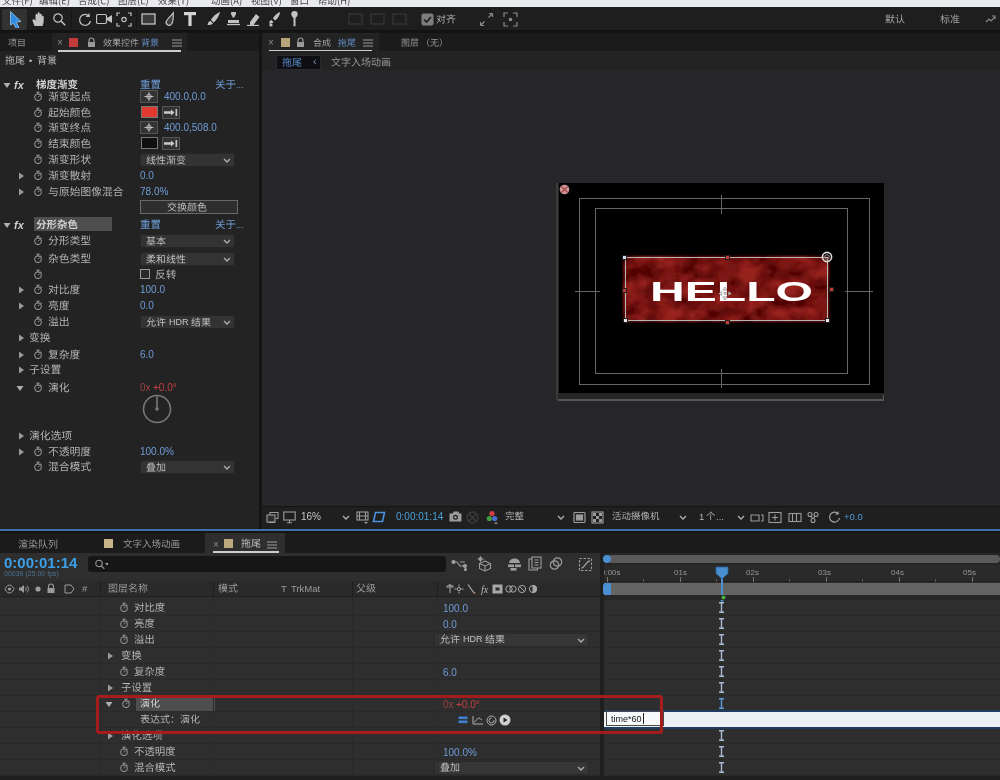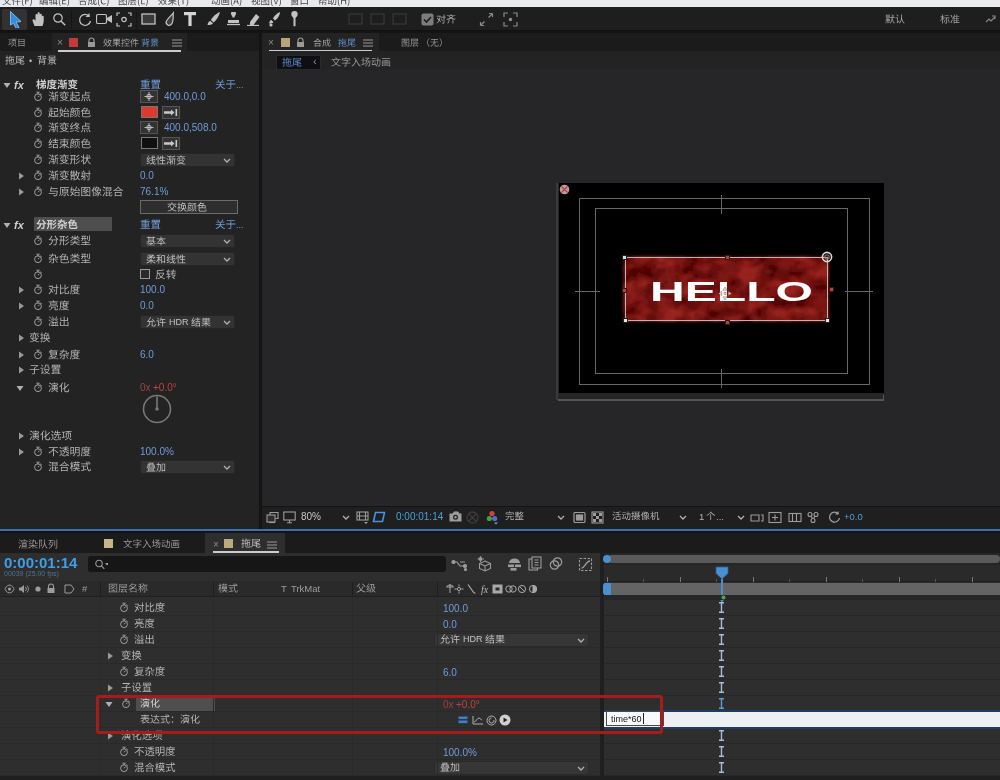--- a/index.html
+++ b/index.html
@@ -404,21 +404,21 @@
         <g fill="#b8b8b8" transform="translate(0,880)">
           <path transform="translate(0,0) scale(1,-1)" d="M57 238V166H681V238ZM261 818C236 680 195 491 164 380L227 379H243H807C784 150 758 45 721 15C708 4 694 3 669 3C640 3 562 4 484 11C499 -10 510 -41 512 -64C583 -68 655 -70 691 -68C734 -65 760 -59 786 -33C832 11 859 127 888 413C890 424 891 450 891 450H261C273 504 287 567 300 630H876V702H315L336 810Z"></path>
           <path transform="translate(1000,0) scale(1,-1)" d="M369 402H788V308H369ZM369 552H788V459H369ZM699 165C759 100 838 11 876 -42L940 -4C899 48 818 135 758 197ZM371 199C326 132 260 56 200 4C219 -6 250 -26 264 -37C320 17 390 102 442 175ZM131 785V501C131 347 123 132 35 -21C53 -28 85 -48 99 -60C192 101 205 338 205 501V715H943V785ZM530 704C522 678 507 642 492 611H295V248H541V4C541 -8 537 -13 521 -13C506 -14 455 -14 396 -12C405 -32 416 -59 419 -79C496 -79 545 -79 576 -68C605 -57 614 -36 614 3V248H864V611H573C588 636 603 664 617 691Z"></path>
           <path transform="translate(2000,0) scale(1,-1)" d="M462 327V-80H531V-36H833V-78H905V327ZM531 31V259H833V31ZM429 407C458 419 501 423 873 452C886 426 897 402 905 381L969 414C938 491 868 608 800 695L740 666C774 622 808 569 838 517L519 497C585 587 651 703 705 819L627 841C577 714 495 580 468 544C443 508 423 484 404 480C413 460 425 423 429 407ZM202 565H316C304 437 281 329 247 241C213 268 178 295 144 319C163 390 184 477 202 565ZM65 292C115 258 168 216 217 174C171 84 112 20 40 -19C56 -33 76 -60 86 -78C162 -31 223 34 271 124C309 87 342 52 364 21L410 82C385 115 347 154 303 193C349 305 377 448 389 630L345 637L333 635H216C229 703 240 770 248 831L178 836C171 774 161 705 148 635H43V565H134C113 462 88 363 65 292Z"></path>
           <path transform="translate(3000,0) scale(1,-1)" d="M375 279C455 262 557 227 613 199L644 250C588 276 487 309 407 325ZM275 152C413 135 586 95 682 61L715 117C618 149 445 188 310 203ZM84 796V-80H156V-38H842V-80H917V796ZM156 29V728H842V29ZM414 708C364 626 278 548 192 497C208 487 234 464 245 452C275 472 306 496 337 523C367 491 404 461 444 434C359 394 263 364 174 346C187 332 203 303 210 285C308 308 413 345 508 396C591 351 686 317 781 296C790 314 809 340 823 353C735 369 647 396 569 432C644 481 707 538 749 606L706 631L695 628H436C451 647 465 666 477 686ZM378 563 385 570H644C608 531 560 496 506 465C455 494 411 527 378 563Z"></path>
           <path transform="translate(4000,0) scale(1,-1)" d="M486 710H666C649 681 628 651 607 629H420C444 656 466 683 486 710ZM487 839C445 755 366 649 256 571C272 561 294 539 305 523C324 537 341 552 358 567V413H513C465 371 394 329 287 296C303 283 321 262 330 249C420 278 486 313 534 350C550 335 564 320 577 303C509 242 384 180 287 151C301 139 319 117 329 102C417 134 530 197 604 260C614 241 622 222 628 204C549 123 402 46 278 10C292 -3 311 -27 322 -44C430 -7 555 63 642 141C651 78 640 24 618 3C604 -14 589 -16 569 -16C552 -16 529 -15 503 -12C514 -31 520 -60 521 -77C544 -79 566 -79 584 -79C619 -79 645 -72 670 -45C713 -4 727 104 694 209L743 232C779 123 841 28 921 -23C932 -5 954 21 970 34C893 76 831 162 798 259C837 279 876 301 909 322L858 370C812 337 738 292 675 260C653 307 621 352 577 387L600 413H898V629H685C714 664 743 703 765 741L721 773L707 769H526L559 826ZM425 571H603C598 542 588 507 563 470H425ZM665 571H829V470H637C655 507 663 542 665 571ZM262 836C209 685 122 535 29 437C43 420 65 381 72 363C102 395 131 433 159 473V-77H230V588C270 660 305 738 333 815Z"></path>
           <path transform="translate(5000,0) scale(1,-1)" d="M424 585H800V492H424ZM424 736H800V644H424ZM353 798V429H875V798ZM90 774C150 739 231 690 272 659L318 719C275 747 193 794 135 825ZM43 499C102 465 181 416 220 388L264 447C224 475 144 521 86 551ZM67 -16 131 -67C190 26 260 151 312 257L258 306C200 193 121 61 67 -16ZM350 -83C369 -71 400 -61 617 -7C612 9 608 37 606 56L433 17V199H606V266H433V387H360V46C360 11 339 -1 322 -7C333 -27 345 -62 350 -83ZM646 383V37C646 -42 666 -64 746 -64C763 -64 852 -64 869 -64C938 -64 957 -30 965 93C945 99 915 110 900 123C897 20 892 4 862 4C844 4 770 4 755 4C723 4 718 9 718 38V154C798 186 886 226 950 268L897 325C854 291 785 252 718 221V383Z"></path>
           <path transform="translate(6000,0) scale(1,-1)" d="M517 843C415 688 230 554 40 479C61 462 82 433 94 413C146 436 198 463 248 494V444H753V511C805 478 859 449 916 422C927 446 950 473 969 490C810 557 668 640 551 764L583 809ZM277 513C362 569 441 636 506 710C582 630 662 567 749 513ZM196 324V-78H272V-22H738V-74H817V324ZM272 48V256H738V48Z"></path>
         </g>
       </svg></div>
-<div style="position:absolute;left:140px;top:187px;font:normal 10px 'Liberation Sans',sans-serif;color:#6f9cd8;letter-spacing:0;white-space:nowrap;line-height:1">76.1%</div>
+<div style="position:absolute;left:140px;top:187px;font:normal 10px 'Liberation Sans',sans-serif;color:#6f9cd8;letter-spacing:0;white-space:nowrap;line-height:1">78.0%</div>
 <div style="position:absolute;left:140px;top:200px;width:98px;height:14px;background:#2e2e2e;border:1px solid #6a6a6a"></div>
 <div style="position:absolute;left:167px;top:202px;line-height:0"><svg class="cj" width="40.0" height="10.5" viewBox="0 0 4000 1050">
         <g fill="#c8c8c8" transform="translate(0,880)">
           <path transform="translate(0,0) scale(1,-1)" d="M318 597C258 521 159 442 70 392C87 380 115 351 129 336C216 393 322 483 391 569ZM618 555C711 491 822 396 873 332L936 382C881 445 768 536 677 598ZM352 422 285 401C325 303 379 220 448 152C343 72 208 20 47 -14C61 -31 85 -64 93 -82C254 -42 393 16 503 102C609 16 744 -42 910 -74C920 -53 941 -22 958 -5C797 21 663 74 559 151C630 220 686 303 727 406L652 427C618 335 568 260 503 199C437 261 387 336 352 422ZM418 825C443 787 470 737 485 701H67V628H931V701H517L562 719C549 754 516 809 489 849Z"></path>
           <path transform="translate(1000,0) scale(1,-1)" d="M164 839V638H48V568H164V345C116 331 72 318 36 309L56 235L164 270V12C164 0 159 -4 148 -4C137 -5 103 -5 64 -4C74 -25 84 -58 87 -77C145 -78 182 -75 205 -62C229 -50 238 -29 238 12V294L345 329L334 399L238 368V568H331V638H238V839ZM536 688H744C721 654 692 617 664 587H458C487 620 513 654 536 688ZM333 289V224H575C535 137 452 48 279 -28C295 -42 318 -66 329 -81C499 -1 588 93 635 186C699 68 802 -28 921 -77C931 -59 953 -32 969 -17C848 25 744 115 687 224H950V289H880V587H750C788 629 827 678 853 722L803 756L791 752H575C589 778 602 803 613 828L537 842C502 757 435 651 337 572C353 561 377 536 388 519L406 535V289ZM478 289V527H611V422C611 382 609 337 598 289ZM805 289H671C682 336 684 381 684 421V527H805Z"></path>
           <path transform="translate(2000,0) scale(1,-1)" d="M698 506C696 147 684 34 432 -30C444 -43 461 -67 467 -82C735 -9 755 126 757 506ZM400 459C345 410 243 364 158 338C175 325 194 304 205 289C295 320 398 372 462 433ZM431 185C371 104 252 35 132 -1C148 -15 167 -38 178 -55C306 -12 427 63 497 156ZM740 77C805 32 882 -35 918 -80L961 -34C924 11 845 75 782 118ZM536 609V137H596V552H851V139H914V609H725C738 641 753 680 766 718H947V778H514V718H703C693 683 678 641 664 609ZM229 824C242 799 254 767 263 740H68V677H496V740H334C325 770 308 811 291 842ZM415 326C356 263 246 205 150 172C155 225 156 277 156 321V472H493V535H392C412 569 434 613 453 653L390 669C375 630 349 574 326 535H195L248 554C240 586 217 636 194 671L135 652C157 616 178 568 186 535H89V322C89 215 84 65 32 -45C49 -51 79 -69 92 -81C125 -9 142 82 150 169C166 155 183 134 193 118C296 158 407 224 475 300Z"></path>
           <path transform="translate(3000,0) scale(1,-1)" d="M474 492V319H243V492ZM547 492H786V319H547ZM598 685C569 643 531 597 494 563H229C268 601 304 642 337 685ZM354 843C284 708 162 587 39 511C53 495 74 457 81 441C111 461 141 484 170 509V81C170 -36 219 -63 378 -63C414 -63 725 -63 765 -63C914 -63 945 -18 963 138C941 142 910 154 890 166C879 34 863 6 764 6C696 6 426 6 373 6C263 6 243 20 243 80V247H786V202H861V563H585C632 611 678 669 712 722L663 757L648 752H383C397 774 410 796 422 818Z"></path>
         </g>
       </svg></div>
 <svg style="position:absolute;left:3px;top:222px" width="8" height="7">
@@ -803,21 +803,21 @@
         <path d="M4 4V1.5h8v6h-2.5"></path>
         <path d="M3 11.5h6"></path>
       </g>
     </svg>
 <svg style="position:absolute;left:283px;top:511px" width="13" height="13">
       <g fill="none" stroke="#9c9c9c" stroke-width="1.1">
         <rect x="0.8" y="1" width="11.4" height="8"></rect>
         <path d="M4 11.8h5M6.5 9v2.8"></path>
       </g>
     </svg>
-<div style="position:absolute;left:301px;top:512px;font:normal 10px 'Liberation Sans',sans-serif;color:#c6c6c6;letter-spacing:0;white-space:nowrap;line-height:1">80%</div>
+<div style="position:absolute;left:301px;top:512px;font:normal 10px 'Liberation Sans',sans-serif;color:#c6c6c6;letter-spacing:0;white-space:nowrap;line-height:1">16%</div>
 <svg style="position:absolute;left:342px;top:515px" width="8" height="6">
       <path d="M1 1l3 3 3-3" stroke="#b0b0b0" stroke-width="1.3" fill="none"></path>
     </svg>
 <svg style="position:absolute;left:356px;top:510px" width="13" height="15">
       <g fill="none" stroke="#9c9c9c" stroke-width="1.1">
         <rect x="1" y="2" width="11" height="8"></rect>
         <path d="M3.5 2v8M9.5 2v8M1 6h11"></path>
         <path d="M8 12l2 2 2-2" fill="#9c9c9c" stroke="none"></path>
       </g>
     </svg>
@@ -1268,20 +1268,28 @@
 <div style="position:absolute;left:352px;top:597px;width:1px;height:179px;background:#2a2a2a"></div>
 <div style="position:absolute;left:437px;top:597px;width:1px;height:179px;background:#2a2a2a"></div>
 <div style="position:absolute;left:600px;top:553px;width:4px;height:227px;background:#1f1f1f"></div>
 <div style="position:absolute;left:604px;top:553px;width:396px;height:227px;background:#2e2e2e"></div>
 <div style="position:absolute;left:604px;top:553px;width:396px;height:12px;background:#262626"></div>
 <div style="position:absolute;left:608px;top:555px;width:392px;height:8px;background:#5a5a5a;border-radius:4px"></div>
 <svg style="position:absolute;left:602px;top:554px" width="10" height="10">
       <circle cx="5" cy="5" r="4" fill="#4a90d0"></circle>
     </svg>
 <div style="position:absolute;left:604px;top:565px;width:396px;height:17px;background:#2a2a2a;border-bottom:1px solid #1f1f1f"></div>
+<div style="position:absolute;left:604px;top:565px;width:396px;height:17px;overflow:hidden">
+<div style="position:absolute;left:-3px;top:3px;font:8px 'Liberation Sans';color:#999;white-space:nowrap">0:00s</div>
+<div style="position:absolute;left:70px;top:3px;font:8px 'Liberation Sans';color:#999;white-space:nowrap">01s</div>
+<div style="position:absolute;left:142px;top:3px;font:8px 'Liberation Sans';color:#999;white-space:nowrap">02s</div>
+<div style="position:absolute;left:214px;top:3px;font:8px 'Liberation Sans';color:#999;white-space:nowrap">03s</div>
+<div style="position:absolute;left:287px;top:3px;font:8px 'Liberation Sans';color:#999;white-space:nowrap">04s</div>
+<div style="position:absolute;left:359px;top:3px;font:8px 'Liberation Sans';color:#999;white-space:nowrap">05s</div>
+</div>
 <div style="position:absolute;left:607px;top:577px;width:1px;height:5px;background:#777"></div>
 <div style="position:absolute;left:643px;top:579px;width:1px;height:3px;background:#555"></div>
 <div style="position:absolute;left:680px;top:577px;width:1px;height:5px;background:#777"></div>
 <div style="position:absolute;left:716px;top:579px;width:1px;height:3px;background:#555"></div>
 <div style="position:absolute;left:753px;top:577px;width:1px;height:5px;background:#777"></div>
 <div style="position:absolute;left:789px;top:579px;width:1px;height:3px;background:#555"></div>
 <div style="position:absolute;left:826px;top:577px;width:1px;height:5px;background:#777"></div>
 <div style="position:absolute;left:862px;top:579px;width:1px;height:3px;background:#555"></div>
 <div style="position:absolute;left:899px;top:577px;width:1px;height:5px;background:#777"></div>
 <div style="position:absolute;left:935px;top:579px;width:1px;height:3px;background:#555"></div>

